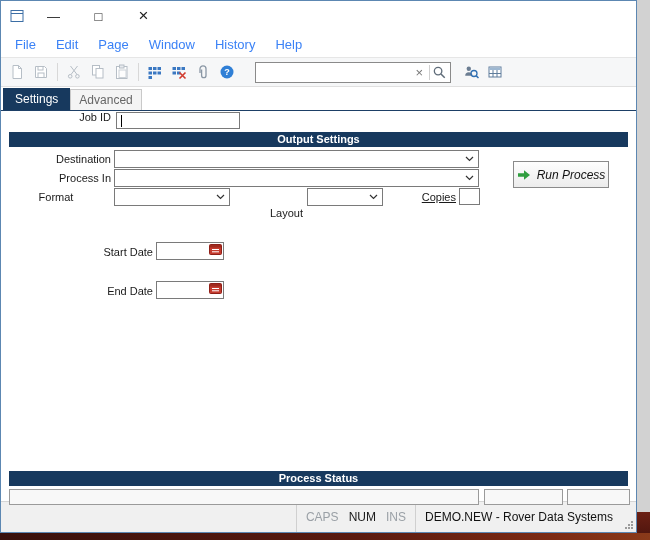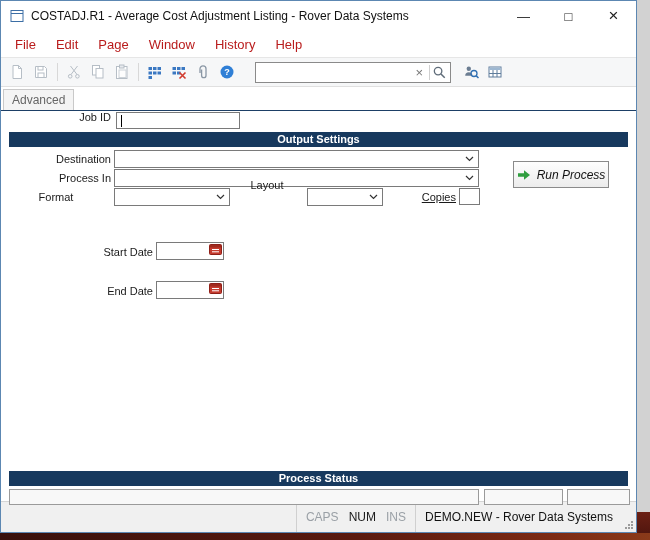--- a/index.html
+++ b/index.html
@@ -27,21 +27,21 @@
   
   .titlebar { height:30px; display:flex; align-items:center; background:#fff; flex:0 0 auto; }
   .title-icon { margin:0 6px 0 8px; display:flex; }
   .title-text { flex:1; font-size:12px; color:#111; white-space:nowrap; overflow:hidden; }
   .winbtn { width:45px; height:30px; display:flex; align-items:center; justify-content:center;
     font-size:13px; color:#222; cursor:default; }
   .winbtn.close { font-size:17px; }
 
   
   .menubar { height:26px; display:flex; align-items:center; padding-left:4px; background:#fff; flex:0 0 auto; }
-  .menu-item { padding:4px 10px; font-size:13px; color:#b91c1c; }
+  .menu-item { padding:4px 10px; font-size:13px; color:#3b82f6; }
 
   
   .toolbar { height:30px; display:flex; align-items:center; padding-left:4px;
     background:#f6f7f8; border-top:1px solid #e6e6e6; border-bottom:1px solid #e0e0e0; flex:0 0 auto; }
   .tbtn { width:24px; height:22px; display:flex; align-items:center; justify-content:center; }
   .tsep { width:1px; height:18px; background:#d8d8d8; margin:0 4px; }
   .search-box { margin-left:16px; width:196px; height:21px; border:1px solid #8a8a8a; background:#fff;
     display:flex; align-items:center; padding:0 3px; }
   .search-box input { flex:1; border:none; outline:none; font:12px "Liberation Sans",sans-serif; min-width:0; background:transparent; }
   .search-clear { color:#777; font-size:13px; padding:0 4px; line-height:1; }
@@ -90,21 +90,20 @@
 
 <div class="window">
 
   <div class="titlebar">
     <span class="title-icon">
       <svg width="16" height="16" viewBox="0 0 16 16">
           <rect x="2" y="2.5" width="12" height="11" fill="#fff" stroke="#3c6ea5"></rect>
           <path d="M2 5.5 h12" stroke="#3c6ea5"></path>
         </svg>
     </span>
-    <span class="title-text">COSTADJ.R1 - Average Cost Adjustment Listing - Rover Data Systems</span>
     <span class="winbtn">—</span>
     <span class="winbtn">□</span>
     <span class="winbtn close">×</span>
   </div>
 
   <div class="menubar">
     <span class="menu-item">File</span>
     <span class="menu-item">Edit</span>
     <span class="menu-item">Page</span>
     <span class="menu-item">Window</span>
@@ -206,20 +205,21 @@
     <span class="tbtn">
       <svg width="16" height="16" viewBox="0 0 16 16">
           <rect x="2" y="3" width="12" height="10" fill="#fff" stroke="#5f7d9c"></rect>
           <rect x="2.5" y="3.5" width="11" height="2.5" fill="#9db7d1"></rect>
           <path d="M6 6 V13 M10 6 V13 M2 9.5 H14" stroke="#5f7d9c" fill="none"></path>
         </svg>
     </span>
   </div>
 
   <div class="tabrow">
+    <span class="tab active">Settings</span>
     <span class="tab inactive">Advanced</span>
   </div>
 
   <div class="content">
 
     <span class="lbl" style="left:0; top:4; width:110px;">Job ID</span>
     <div class="txt" style="left:115px; top:1px; width:124px;">
       <input type="text" value="" style="">
       <span class="caret"></span>
     </div>
@@ -257,21 +257,21 @@
 
     <span class="lbl" style="left:0; top:80px; width:110px;text-align:center;">Format</span>
     <div class="combo" style="left:113px; top:77px; width:116px;">
       <span class="val"></span>
       <span class="chev">
           <svg width="9" height="6" viewBox="0 0 9 6">
             <path d="M1 1 L4.5 4.5 L8 1" fill="none" stroke="#333" stroke-width="1.2"></path>
           </svg>
         </span>
     </div>
-    <span class="lbl" style="left:230px; top:68px; width:72px;text-align:center;">Layout</span>
+    <span class="lbl" style="left:230px; top:96px; width:72px;">Layout</span>
     <div class="combo" style="left:306px; top:77px; width:76px;">
       <span class="val"></span>
       <span class="chev">
           <svg width="9" height="6" viewBox="0 0 9 6">
             <path d="M1 1 L4.5 4.5 L8 1" fill="none" stroke="#333" stroke-width="1.2"></path>
           </svg>
         </span>
     </div>
     <span class="lbl" style="left:387px; top:80px; width:68px;text-decoration:underline;">Copies</span>
     <div class="txt" style="left:458px; top:77px; width:21px;">

